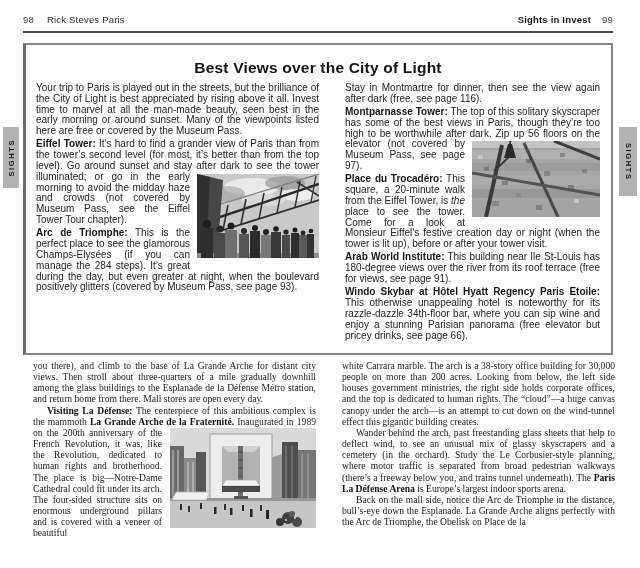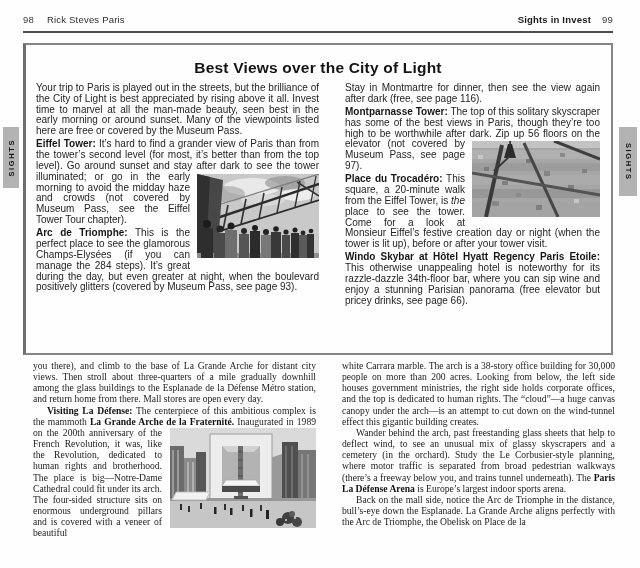--- a/index.html
+++ b/index.html
@@ -159,20 +159,21 @@
             <path d="M0,32 L128,54" stroke="#535353" stroke-width="3"></path>
             <path d="M82,0 L128,18" stroke="#3e3e3e" stroke-width="3"></path>
             <polygon points="36,3 40,3 44,17 32,17" fill="#2a2a2a"></polygon>
             <rect x="37.3" y="0" width="1.6" height="6" fill="#2a2a2a"></rect>
             <path d="M38,15 L22,30" stroke="#383838" stroke-width="2"></path>
           </svg>
             </span><span>covered by Museum Pass, see page 97).</span></p>
 
         <p class="bx"><b>Place du Trocadéro:</b><span> This square, a 20-minute walk from the Eiffel Tower, is </span><i>the</i><span> place to see the tower. Come for a look at Monsieur Eiffel’s festive creation day or night (when the tower is lit up), before or after your tower visit.</span></p>
 
+        <p class="bx"><b>Arab World Institute:</b><span> This building near Ile St-Louis has 180-degree views over the river from its roof terrace (free for views, see page 91).</span></p>
 
         <p class="bx"><b>Windo Skybar at Hôtel Hyatt Regency Paris Etoile:</b><span> This otherwise unappealing hotel is noteworthy for its razzle-dazzle 34th-floor bar, where you can sip wine and enjoy a stunning Parisian panorama (free elevator but pricey drinks, see page 66).</span></p>
       </div>
 
     </div>
   </div>
 
   <div class="bottom">
 
     <div class="b-col-l">

